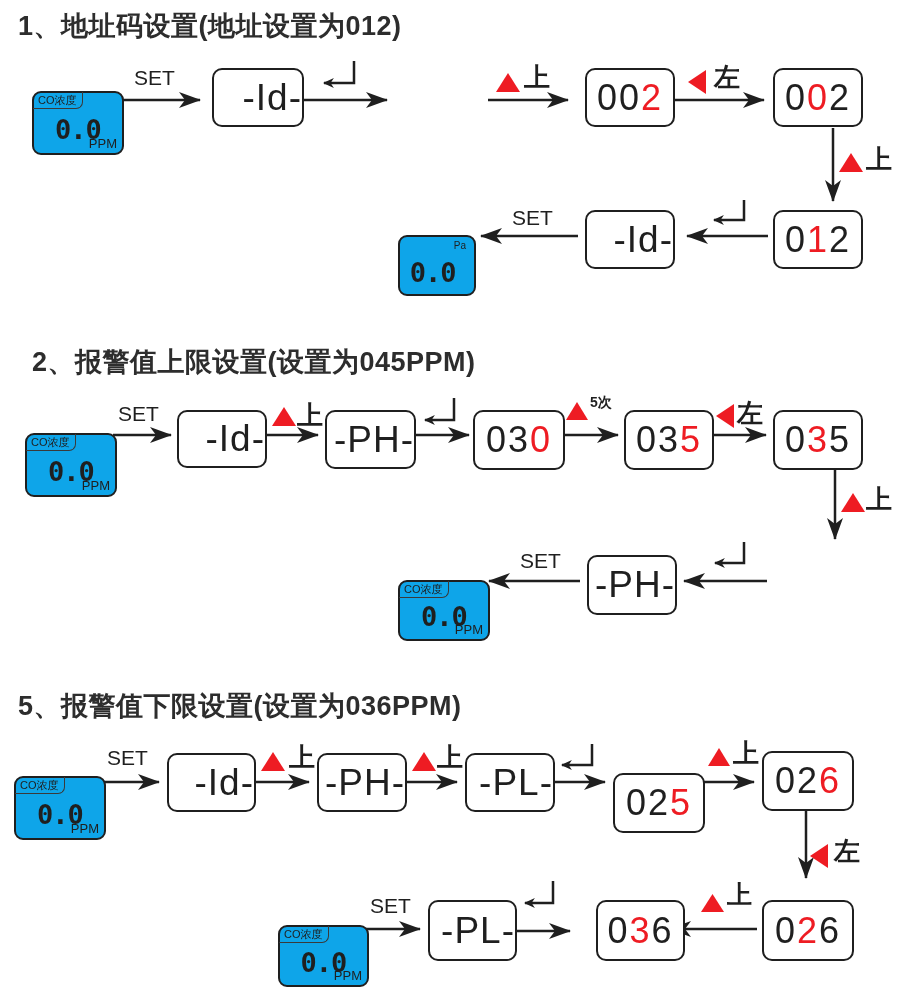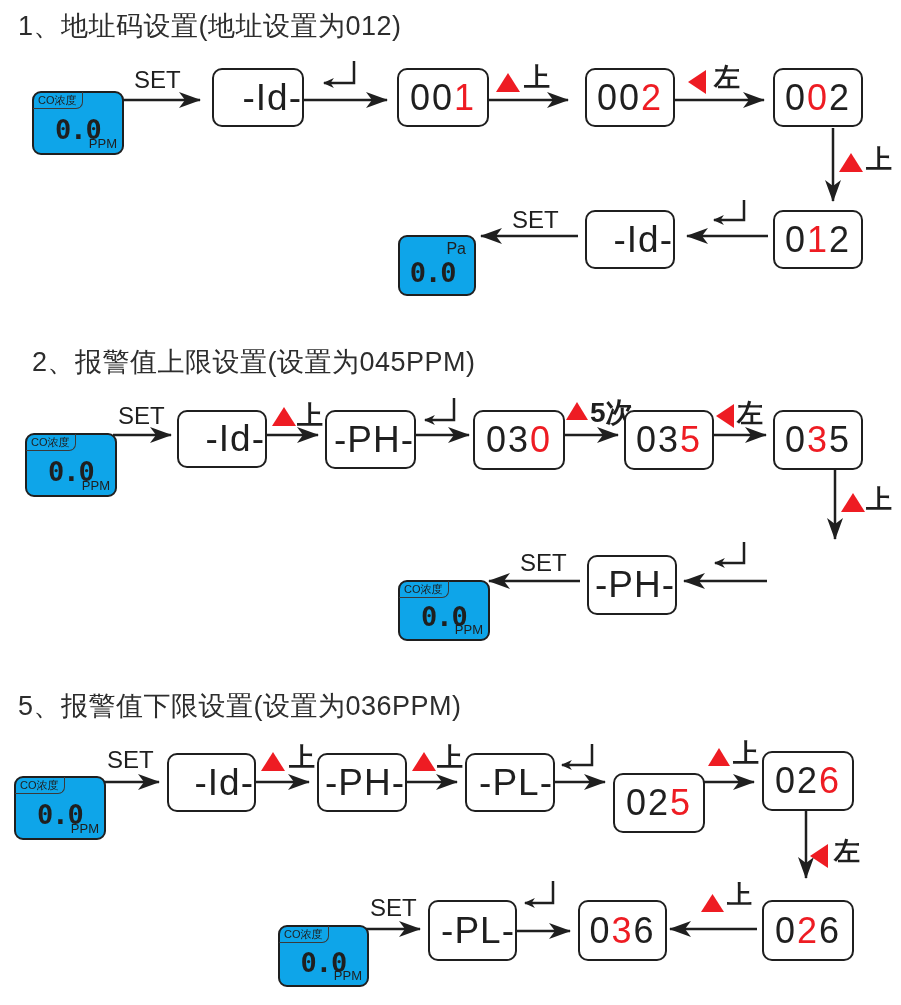--- a/index.html
+++ b/index.html
@@ -1,39 +1,39 @@
 <!DOCTYPE html>
 <html><head>
 <meta charset="utf-8">
 <style>
   html,body{margin:0;padding:0;background:#ffffff;}
   #page{position:relative;width:901px;height:1005px;background:#fff;overflow:hidden;
         font-family:"Liberation Sans","DejaVu Sans",sans-serif;color:#1f1f1f;}
-  .title{position:absolute;font-size:27px;font-weight:400;color:#2d2d2d;letter-spacing:0.5px;white-space:nowrap;}
+  .title{position:absolute;font-size:27px;font-weight:700;color:#2d2d2d;letter-spacing:0.5px;white-space:nowrap;}
   
   .nbox{position:absolute;display:flex;align-items:center;justify-content:center;
         border:2.5px solid #1f1f1f;border-radius:10px;background:#fff;
         font-size:36px;color:#1f1f1f;letter-spacing:2px;white-space:nowrap;}
   .nbox.mode{font-size:37px;letter-spacing:1px;justify-content:flex-end;}
   .rd{color:#ee1c23;}
   
   .lcd{position:absolute;border:2.5px solid #1f1f1f;border-radius:9px;background:#0ea5e9;margin-top:25px;}
   .lcd-tab{position:absolute;top:-1px;left:-1px;font-size:11px;line-height:13px;padding:2px 5px 1px 5px;
            border-right:1.5px solid #3a3a3a;border-bottom:1.5px solid #3a3a3a;
            border-bottom-right-radius:7px;color:#1f1f1f;white-space:nowrap;}
   .lcd-val{position:absolute;left:50%;top:56%;transform:translate(-50%,-50%);
            font-family:"DejaVu Sans Mono",monospace;font-weight:bold;font-size:27px;letter-spacing:-1px;}
   .lcd-val.lo{top:60%;}
   .lcd-val.pa{left:44%;top:62%;}
   .lcd-unit{position:absolute;right:5px;bottom:2px;font-size:13px;}
-  .lcd-unit-top{position:absolute;right:8px;top:3px;font-size:16px;}
+  .lcd-unit-top{position:absolute;right:8px;top:3px;font-size:10px;}
   
-  .klabel{position:absolute;font-size:24px;font-weight:500;white-space:nowrap;}
+  .klabel{position:absolute;font-size:21px;font-weight:500;white-space:nowrap;}
   .klabel.cjk{font-size:26px;font-weight:600;}
-  .klabel.small{font-size:28px;font-weight:600;}
+  .klabel.small{font-size:14px;font-weight:600;}
   svg#wires{position:absolute;left:0;top:0;pointer-events:none;}
   svg#wires path.ln{stroke:#1f1f1f;stroke-width:2.5;fill:none;}
   svg#wires path.red{fill:#ee1c23;stroke:none;}
 </style>
 </head>
 <body>
 
 <div id="page">
 
   <svg id="wires" width="901" height="1005" viewBox="0 0 901 1005">
@@ -104,23 +104,20 @@
     <span class="lcd-tab">CO浓度</span>
     <span class="lcd-val lo">0.0</span>
     <span class="lcd-unit">PPM</span>
   </div>
   <div class="klabel" style="left:134px;top:66px;">SET</div>
 
   <div class="nbox mode" style="left:212px;top:68px;width:88px;height:55px;">
     <span>-Id-</span>
   </div>
 
-  <div class="nbox" style="left:397px;top:68px;width:88px;height:55px;">
-    <span><span>00</span><span class="rd">1</span><span></span></span>
-  </div>
   <div class="klabel cjk" style="left:524px;top:60px;">上</div>
 
   <div class="nbox" style="left:585px;top:68px;width:86px;height:55px;">
     <span><span>00</span><span class="rd">2</span><span></span></span>
   </div>
   <div class="klabel cjk" style="left:714px;top:60px;">左</div>
 
   <div class="nbox" style="left:773px;top:68px;width:86px;height:55px;">
     <span><span>0</span><span class="rd">0</span><span>2</span></span>
   </div>
@@ -222,21 +219,21 @@
     <span class="lcd-tab">CO浓度</span>
     <span class="lcd-val lo">0.0</span>
     <span class="lcd-unit">PPM</span>
   </div>
   <div class="klabel" style="left:370px;top:894px;">SET</div>
 
   <div class="nbox mode" style="left:428px;top:900px;width:85px;height:57px;">
     <span>-PL-</span>
   </div>
 
-  <div class="nbox" style="left:578px;top:900px;width:85px;height:57px;">
+  <div class="nbox" style="left:596px;top:900px;width:85px;height:57px;">
     <span><span>0</span><span class="rd">3</span><span>6</span></span>
   </div>
   <div class="klabel cjk" style="left:727px;top:878px;font-size:25px;">上</div>
 
   <div class="nbox" style="left:762px;top:900px;width:88px;height:57px;">
     <span><span>0</span><span class="rd">2</span><span>6</span></span>
   </div>
 
 </div>
 

